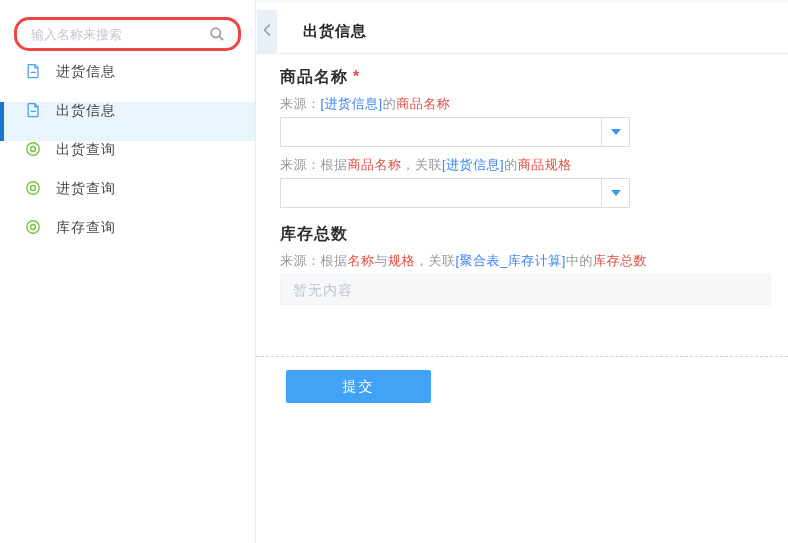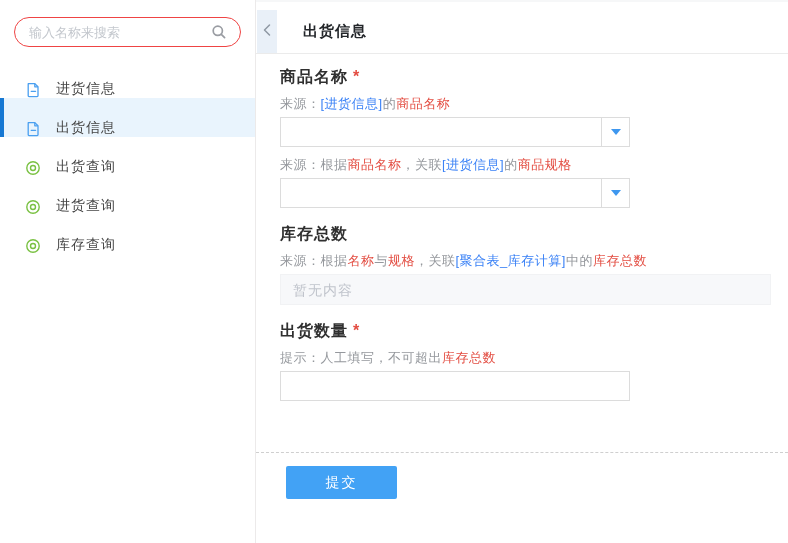--- a/index.html
+++ b/index.html
@@ -12,35 +12,35 @@
   .app { display:flex; width:788px; height:543px; }
 
   
   .sidebar {
     flex:0 0 256px; width:256px; box-sizing:border-box;
     border-right:1px solid #eceaea; padding-top:17px;
     background:#fff;
   }
   .search-box {
     margin:0 14px 12px 14px; height:28px; box-sizing:content-box;
-    border:1px solid #ef4444; border-radius:15px;
+    border:3px solid #ef4444; border-radius:15px;
     display:flex; align-items:center; padding:0 12px;
     background:#fff;
   }
   .search-input {
     border:none; outline:none; flex:1; min-width:0;
     font-size:13px; color:#333; background:transparent;
     font-family:inherit;
   }
   .search-input::placeholder { color:#c3c7cd; }
   .search-icon { width:18px; height:18px; flex:0 0 18px; display:flex; align-items:center; justify-content:center; cursor:pointer; }
 
   .menu { margin-top:10px; }
   .menu-item {
-    height:39px; display:flex; align-items:flex-end;
+    height:39px; display:flex; align-items:flex-start;
     padding-left:25px; position:relative; cursor:pointer;
   }
   .menu-item.selected { background:#e9f4fd; }
   .menu-item.selected::before {
     content:""; position:absolute; left:0; top:0; bottom:0;
     width:4px; background:#1678d3;
   }
   .menu-icon { width:16px; height:16px; margin-right:15px; display:flex; }
   .menu-label { font-size:14px; color:#454545; letter-spacing:1px; }
 
@@ -93,21 +93,21 @@
     width:491px; height:31px; box-sizing:border-box;
     border:1px solid #f1f2f4; background:#f7f8fa;
     padding:0 12px; font-size:14px; color:#4d7c0f; outline:none;
     font-family:inherit; letter-spacing:1px;
   }
   .readonly-input::placeholder { color:#c0c4cc; }
 
   .divider { margin-top:51px; border-top:1px dashed #cfcfcf; height:0; }
   .footer { margin-top:13px; }
   .submit-btn {
-    margin-left:30px; width:111px; height:33px;
+    margin-left:30px; width:145px; height:33px;
     background:#42a2f5; color:#ffffff; border:none; border-radius:2px;
     font-size:14px; letter-spacing:2px; cursor:pointer;
     font-family:inherit;
   }
 </style>
 </head>
 <body>
 
 <div class="app">
 
@@ -230,31 +230,20 @@
           <span>库存总数</span><span class="required"></span>
         </div>
         <div class="field-hint">
           <span class="h-gray">来源：根据</span><span class="h-red">名称</span><span class="h-gray">与</span><span class="h-red">规格</span><span class="h-gray">，关联</span><span class="h-blue">[聚合表_库存计算]</span><span class="h-gray">中的</span><span class="h-red">库存总数</span>
         </div>
         <div class="control">
           <input class="readonly-input" type="text" disabled="" placeholder="暂无内容" style="">
         </div>
       </div>
 
-      <div class="field">
-        <div class="field-label">
-          <span>出货数量</span><span class="required">*</span>
-        </div>
-        <div class="field-hint">
-          <span class="h-gray">提示：人工填写，不可超出</span><span class="h-red">库存总数</span>
-        </div>
-        <div class="control">
-          <input class="text-input" type="text" value="" style="">
-        </div>
-      </div>
 
     </div>
 
     <div class="divider"></div>
 
     <div class="footer">
       <button class="submit-btn">提交</button>
     </div>
 
   </main>

